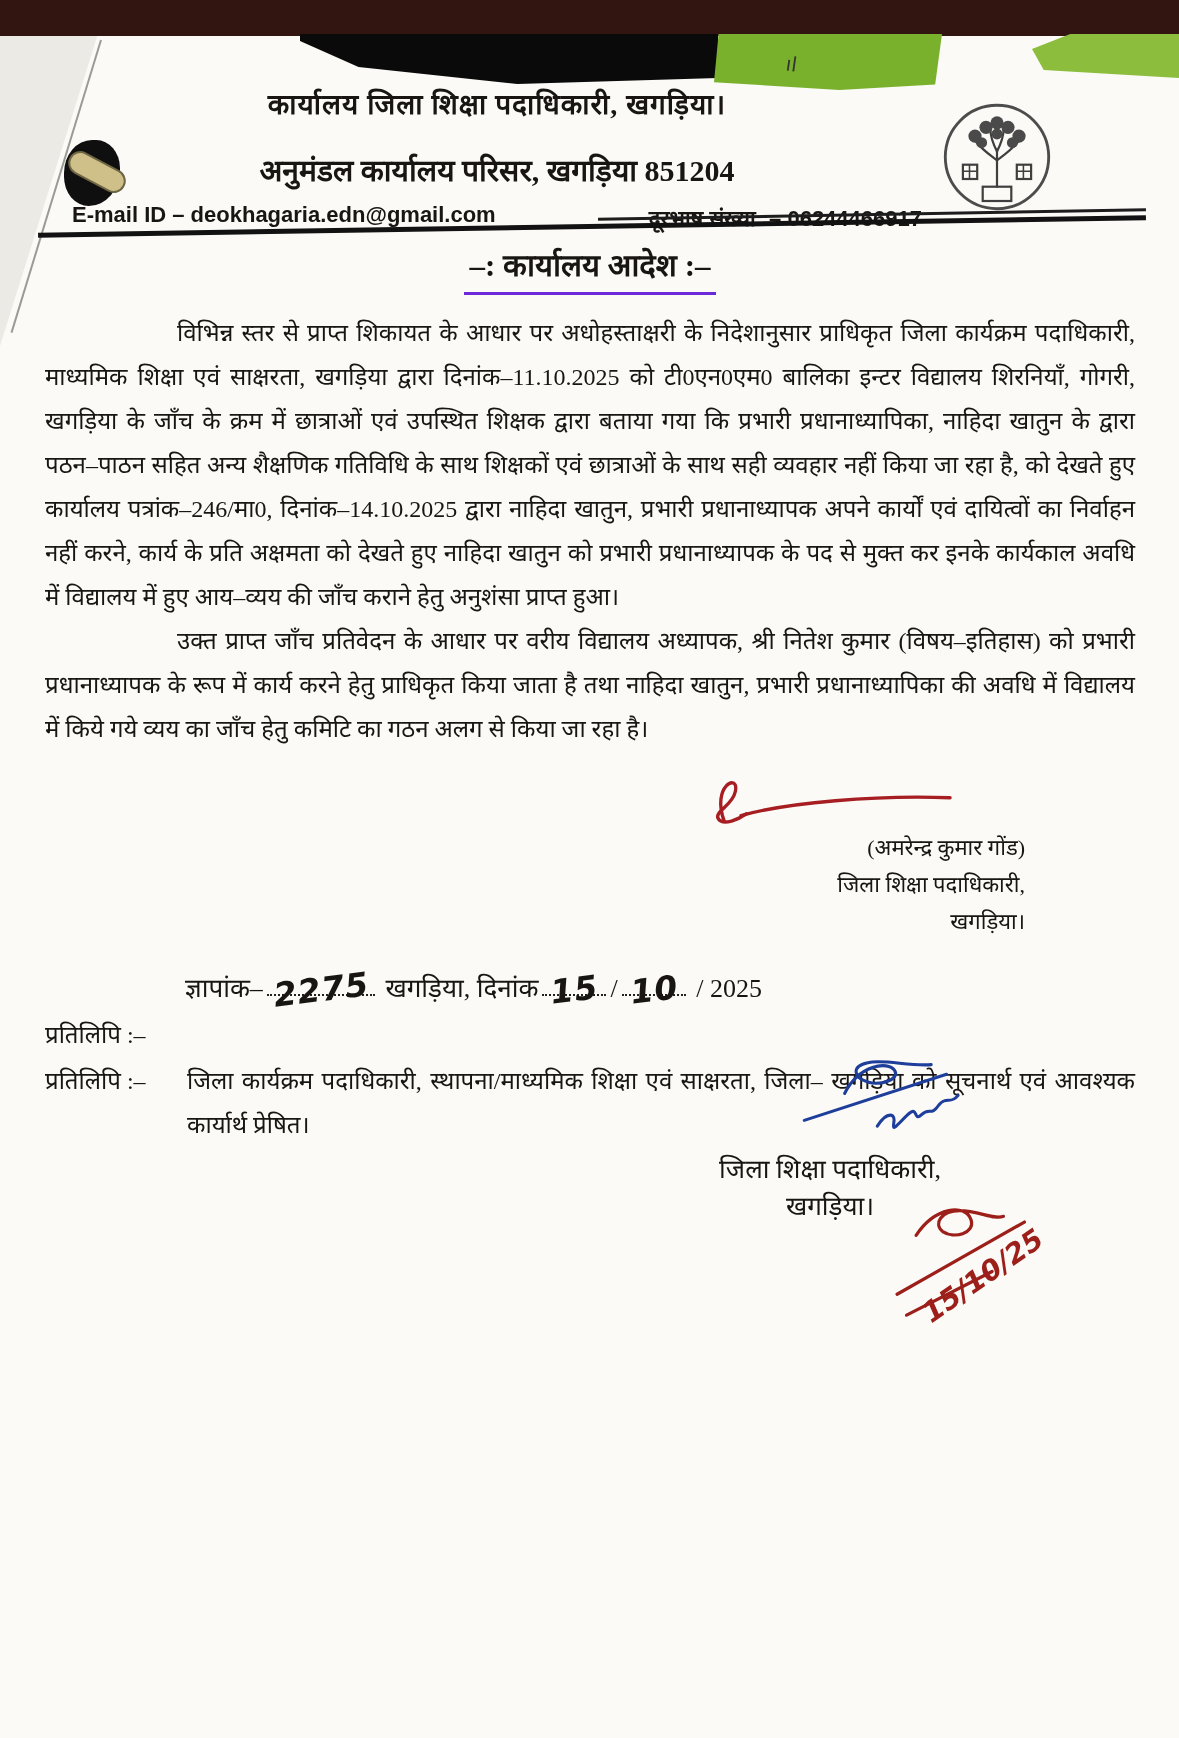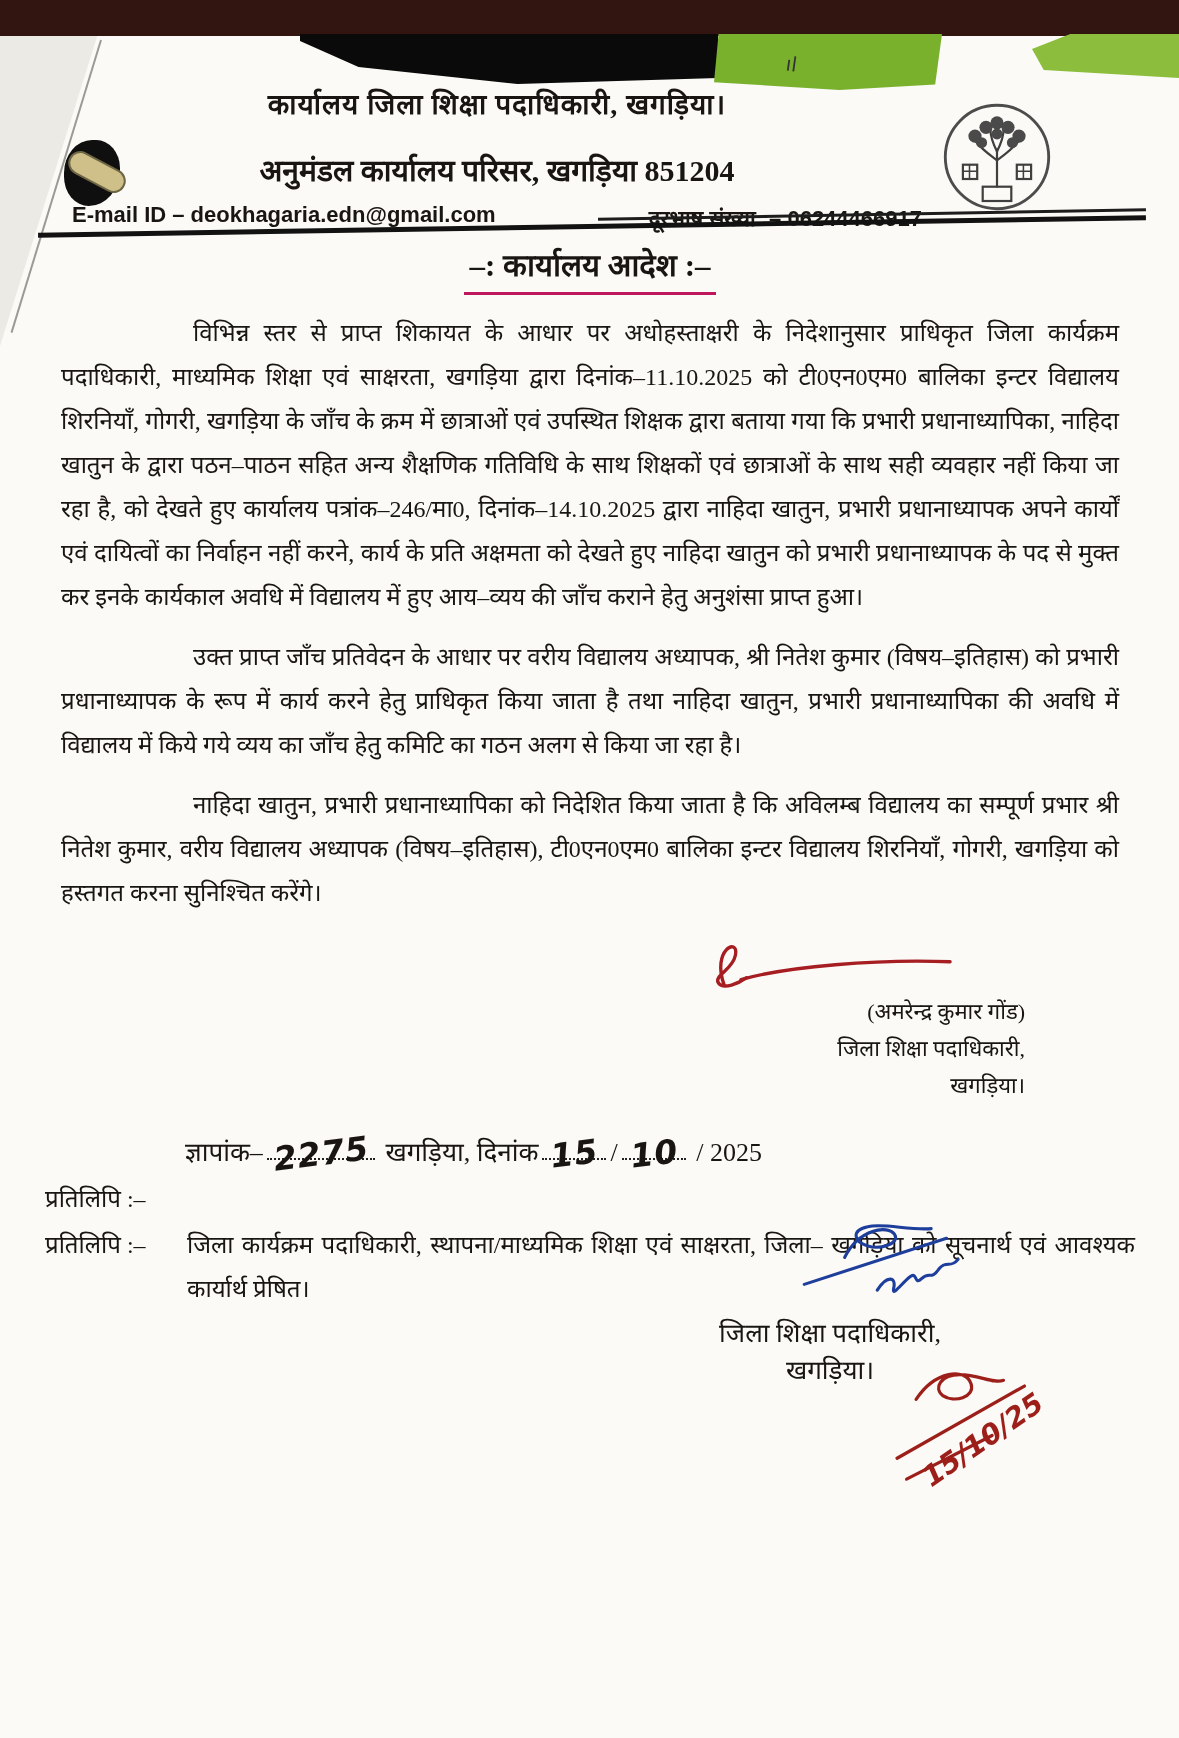--- a/index.html
+++ b/index.html
@@ -34,22 +34,22 @@
   .header-contact{display:flex;justify-content:space-between;margin-top:12px;
     font-size:22px;font-weight:bold;font-family:"Liberation Sans","DejaVu Sans",sans-serif;gap:6px;}
   .emblem{position:absolute;left:942px;top:98px;width:110px;height:118px;}
   .header-rule{position:absolute;left:38px;top:224px;width:1108px;height:5px;background:#121212;
     transform:rotate(-0.9deg);}
   .header-rule-thin{position:absolute;left:598px;top:213px;width:548px;height:3px;background:#1d1d1d;
     transform:rotate(-1deg);}
   
   .doc-body{position:absolute;left:45px;top:244px;width:1090px;font-size:24px;line-height:44px;}
   .order-title{text-align:center;font-size:31px;font-weight:bold;margin-bottom:16px;}
-  .order-title span{display:inline-block;border-bottom:3px solid #be185d;padding:0 6px 4px 6px;}
-  .para{text-align:justify;text-indent:132px;margin:16px;}
+  .order-title span{display:inline-block;border-bottom:3px solid #6d28d9;padding:0 6px 4px 6px;}
+  .para{text-align:justify;text-indent:132px;margin:0;}
   
   .sig-top{margin:16px 0 0 580px;width:400px;text-align:right;font-size:22px;line-height:37px;}
   .sig-top svg{display:block;margin:0 auto -8px auto;}
   .memo-line{margin:24px 0 0 140px;font-size:26px;white-space:nowrap;}
   .dotted{display:inline-block;border-bottom:2px dotted #222;min-width:108px;text-align:center;
     position:relative;height:30px;vertical-align:baseline;margin:0 4px;}
   .dotted.small{min-width:64px;}
   .hand{display:inline-block;font-family:"DejaVu Sans",sans-serif;font-style:italic;font-weight:bold;
     font-size:33px;transform:rotate(-7deg) translateY(4px);letter-spacing:1px;}
   .copy-row{display:flex;margin-top:2px;font-size:24px;line-height:44px;}
@@ -114,21 +114,20 @@
   <div class="header-rule-thin"></div>
   <div class="header-rule"></div>
 
   <div class="doc-body">
     <div class="order-title">
       <span>–: कार्यालय आदेश :–</span>
     </div>
 
     <p class="para">विभिन्न स्तर से प्राप्त शिकायत के आधार पर अधोहस्ताक्षरी के निदेशानुसार प्राधिकृत जिला कार्यक्रम पदाधिकारी, माध्यमिक शिक्षा एवं साक्षरता, खगड़िया द्वारा दिनांक–11.10.2025 को टी0एन0एम0 बालिका इन्टर विद्यालय शिरनियाँ, गोगरी, खगड़िया के जाँच के क्रम में छात्राओं एवं उपस्थित शिक्षक द्वारा बताया गया कि प्रभारी प्रधानाध्यापिका, नाहिदा खातुन के द्वारा पठन–पाठन सहित अन्य शैक्षणिक गतिविधि के साथ शिक्षकों एवं छात्राओं के साथ सही व्यवहार नहीं किया जा रहा है, को देखते हुए कार्यालय पत्रांक–246/मा0, दिनांक–14.10.2025 द्वारा नाहिदा खातुन, प्रभारी प्रधानाध्यापक अपने कार्यों एवं दायित्वों का निर्वाहन नहीं करने, कार्य के प्रति अक्षमता को देखते हुए नाहिदा खातुन को प्रभारी प्रधानाध्यापक के पद से मुक्त कर इनके कार्यकाल अवधि में विद्यालय में हुए आय–व्यय की जाँच कराने हेतु अनुशंसा प्राप्त हुआ।</p>
     <p class="para">उक्त प्राप्त जाँच प्रतिवेदन के आधार पर वरीय विद्यालय अध्यापक, श्री नितेश कुमार (विषय–इतिहास) को प्रभारी प्रधानाध्यापक के रूप में कार्य करने हेतु प्राधिकृत किया जाता है तथा नाहिदा खातुन, प्रभारी प्रधानाध्यापिका की अवधि में विद्यालय में किये गये व्यय का जाँच हेतु कमिटि का गठन अलग से किया जा रहा है।</p>
-    <p class="para">नाहिदा खातुन, प्रभारी प्रधानाध्यापिका को निदेशित किया जाता है कि अविलम्ब विद्यालय का सम्पूर्ण प्रभार श्री नितेश कुमार, वरीय विद्यालय अध्यापक (विषय–इतिहास), टी0एन0एम0 बालिका इन्टर विद्यालय शिरनियाँ, गोगरी, खगड़िया को हस्तगत करना सुनिश्चित करेंगे।</p>
 
     <div class="sig-top">
       <svg width="300" height="70" viewBox="0 0 300 75">
         <g fill="none" stroke="#a61d22" stroke-width="3.6" stroke-linecap="round">
           <path d="M42,58 C28,20 58,6 54,26 C51,42 30,48 36,56 C41,63 58,56 66,50"></path>
           <path d="M60,52 C110,38 205,30 284,33"></path>
         </g>
       </svg>
       <div>(अमरेन्द्र कुमार गोंड)</div>
       <div>जिला शिक्षा पदाधिकारी,</div>

